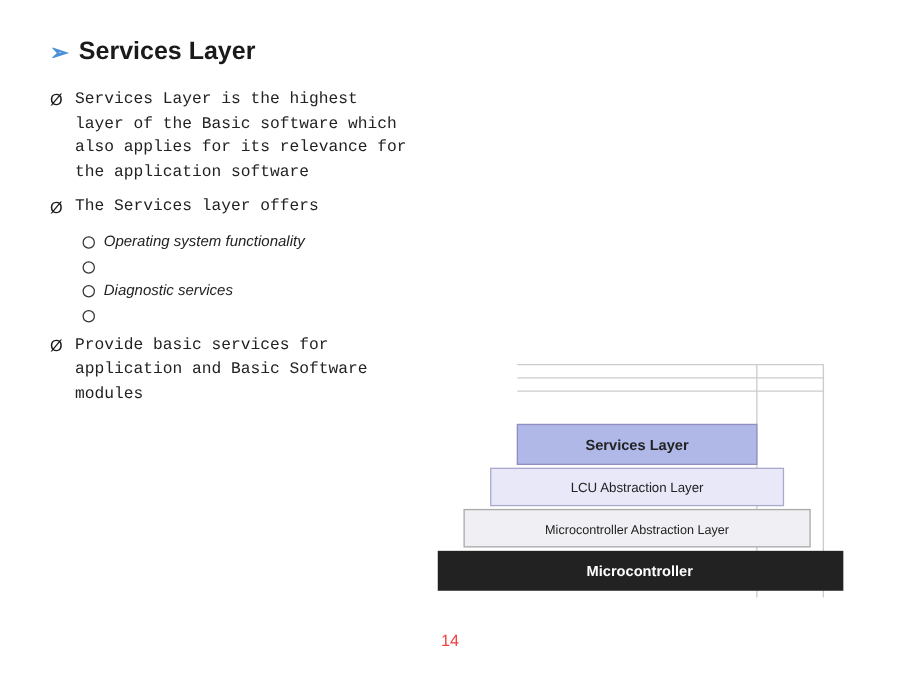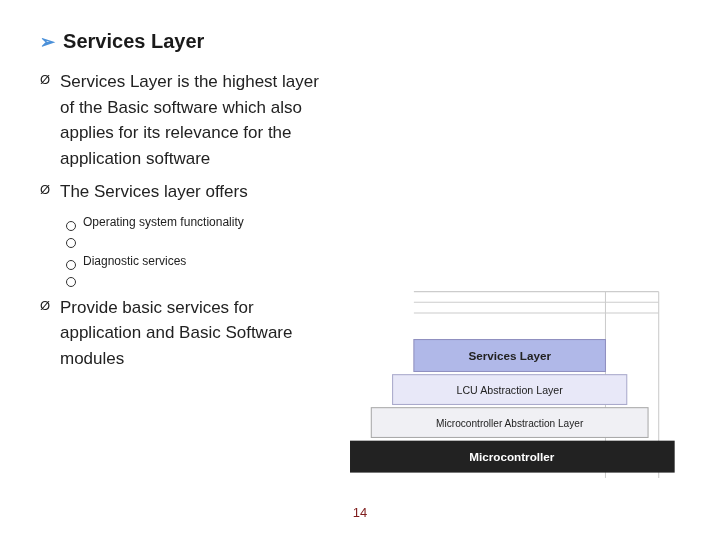--- a/index.html
+++ b/index.html
@@ -65,33 +65,35 @@
 
     .bullet-main .arrow {
       color: #1a1a1a;
       margin-right: 6px;
       font-size: 13px;
       margin-top: 1px;
       min-width: 14px;
     }
 
     .bullet-main .text {
-      font-size: 17px;
+      font-size: 13px;
       line-height: 1.5;
+      font-family: Liberation Mono, monospace;
     }
 
     .sub-bullets {
       margin-left: 26px;
       margin-bottom: 8px;
     }
 
     .sub-bullet {
       display: flex;
-      align-items: flex-end;
+      align-items: center;
       margin-bottom: 4px;
+      font-style: italic;
     }
 
     .sub-bullet .circle {
       width: 10px;
       height: 10px;
       border: 1.5px solid #333;
       border-radius: 50%;
       margin-right: 7px;
       margin-top: 3px;
       flex-shrink: 0;
@@ -115,21 +117,21 @@
     .diagram-wrapper {
       position: relative;
       width: 100%;
     }
 
     
     .page-number {
       text-align: center;
       font-size: 13px;
       margin-top: 8px;
-      color: #7f1d1d;
+      color: #ef4444;
     }
 
     
     .diagram-svg {
       width: 100%;
     }
   </style>
 </head>
 <body>
 

